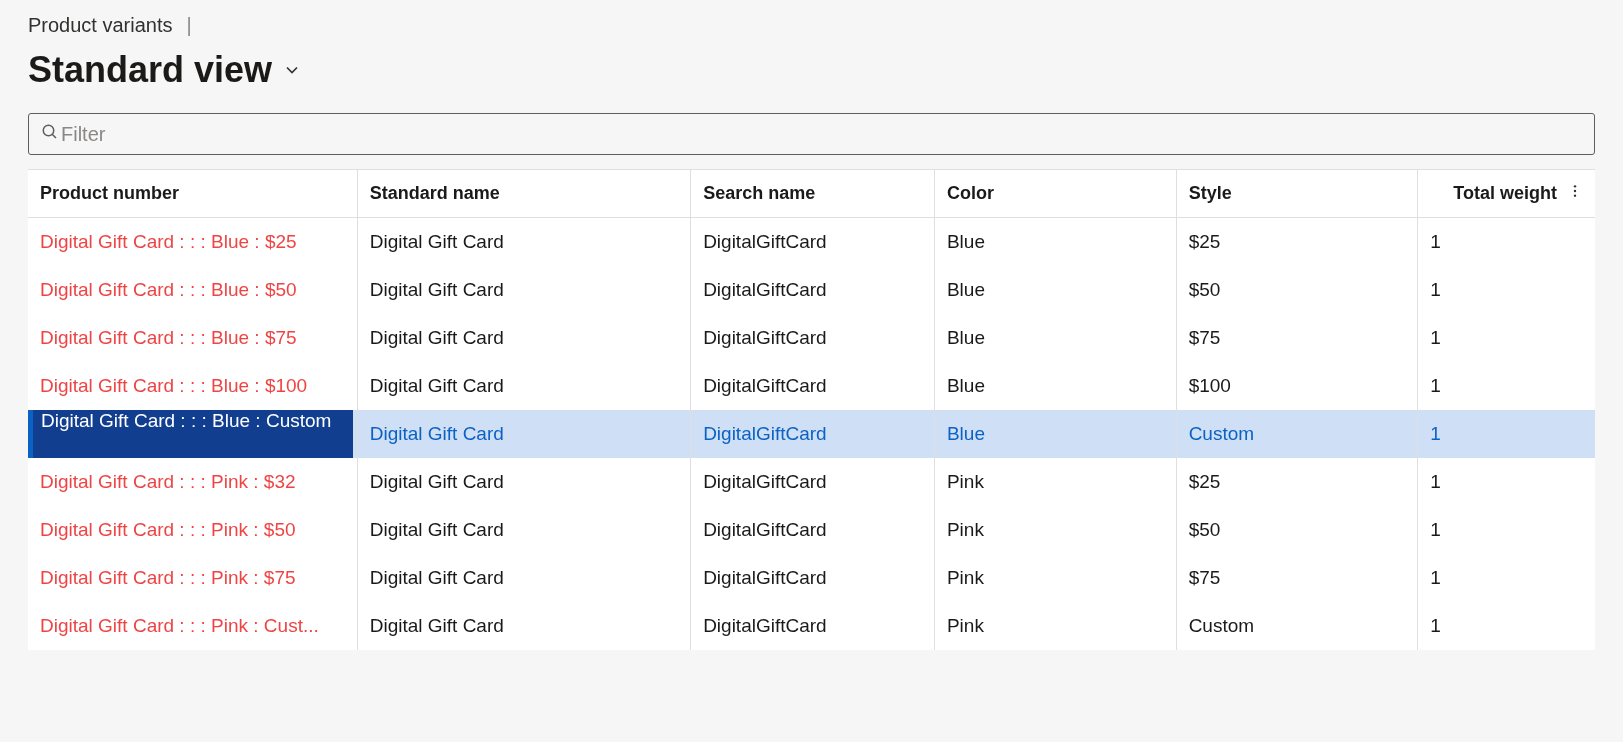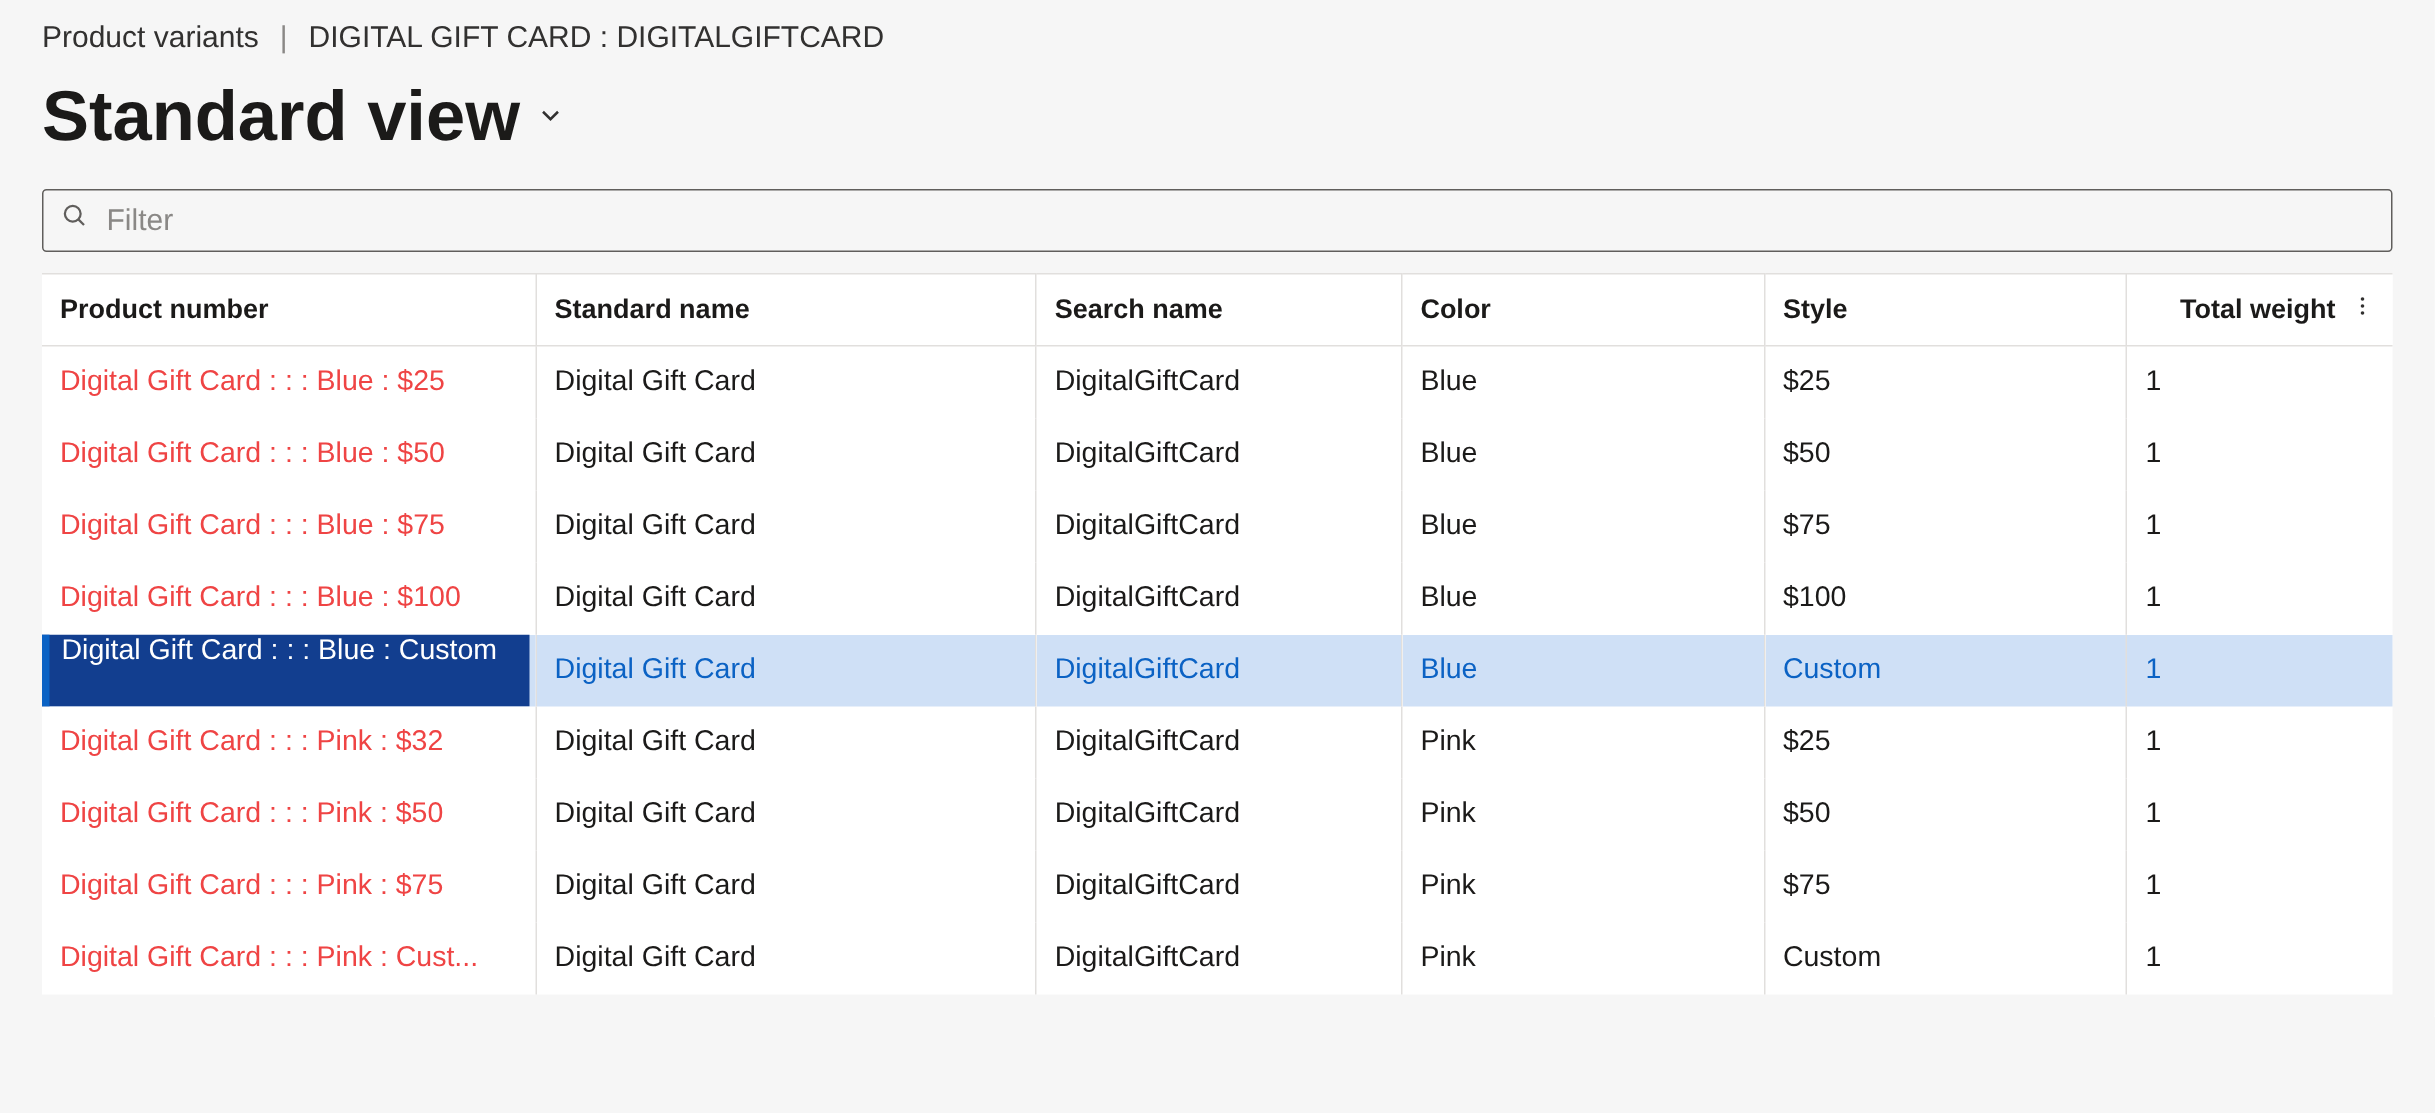--- a/index.html
+++ b/index.html
@@ -20,36 +20,35 @@
     display: flex;
     align-items: center;
     gap: 14px;
     margin-bottom: 12px;
   }
   .breadcrumb .sep { color: #8a8886; }
   .view-title {
     display: flex;
     align-items: center;
     gap: 10px;
-    font-size: 47px;
+    font-size: 36px;
     font-weight: 600;
     margin-bottom: 22px;
   }
   .view-title .chev svg { width: 20px; height: 20px; }
   .view-title .chev { display:flex; align-items:center; cursor:pointer; }
 
   .filter-box {
     border: 1px solid #605e5c;
     border-radius: 3px;
     background: #f6f6f6;
     height: 42px;
     display: flex;
     align-items: center;
     padding: 0 12px;
-    gap: 10px;
     margin-bottom: 14px;
   }
   .filter-box input {
     flex: 1;
     border: none;
     outline: none;
     background: transparent;
     font-size: 20px;
     color: #323130;
   }
@@ -118,21 +117,20 @@
   .more-icon svg { width:16px; height:18px; }
 </style>
 </head>
 <body>
 
 <div class="page">
 
   <div class="breadcrumb">
     <span>Product variants</span>
     <span class="sep">|</span>
-    <span>DIGITAL GIFT CARD : DIGITALGIFTCARD</span>
   </div>
 
   <div class="view-title">
     <span>Standard view</span>
     <span class="chev">
       <svg viewBox="0 0 24 24" fill="none" stroke="#323130" stroke-width="2">
           <polyline points="6 9 12 15 18 9"></polyline>
         </svg>
     </span>
   </div>

